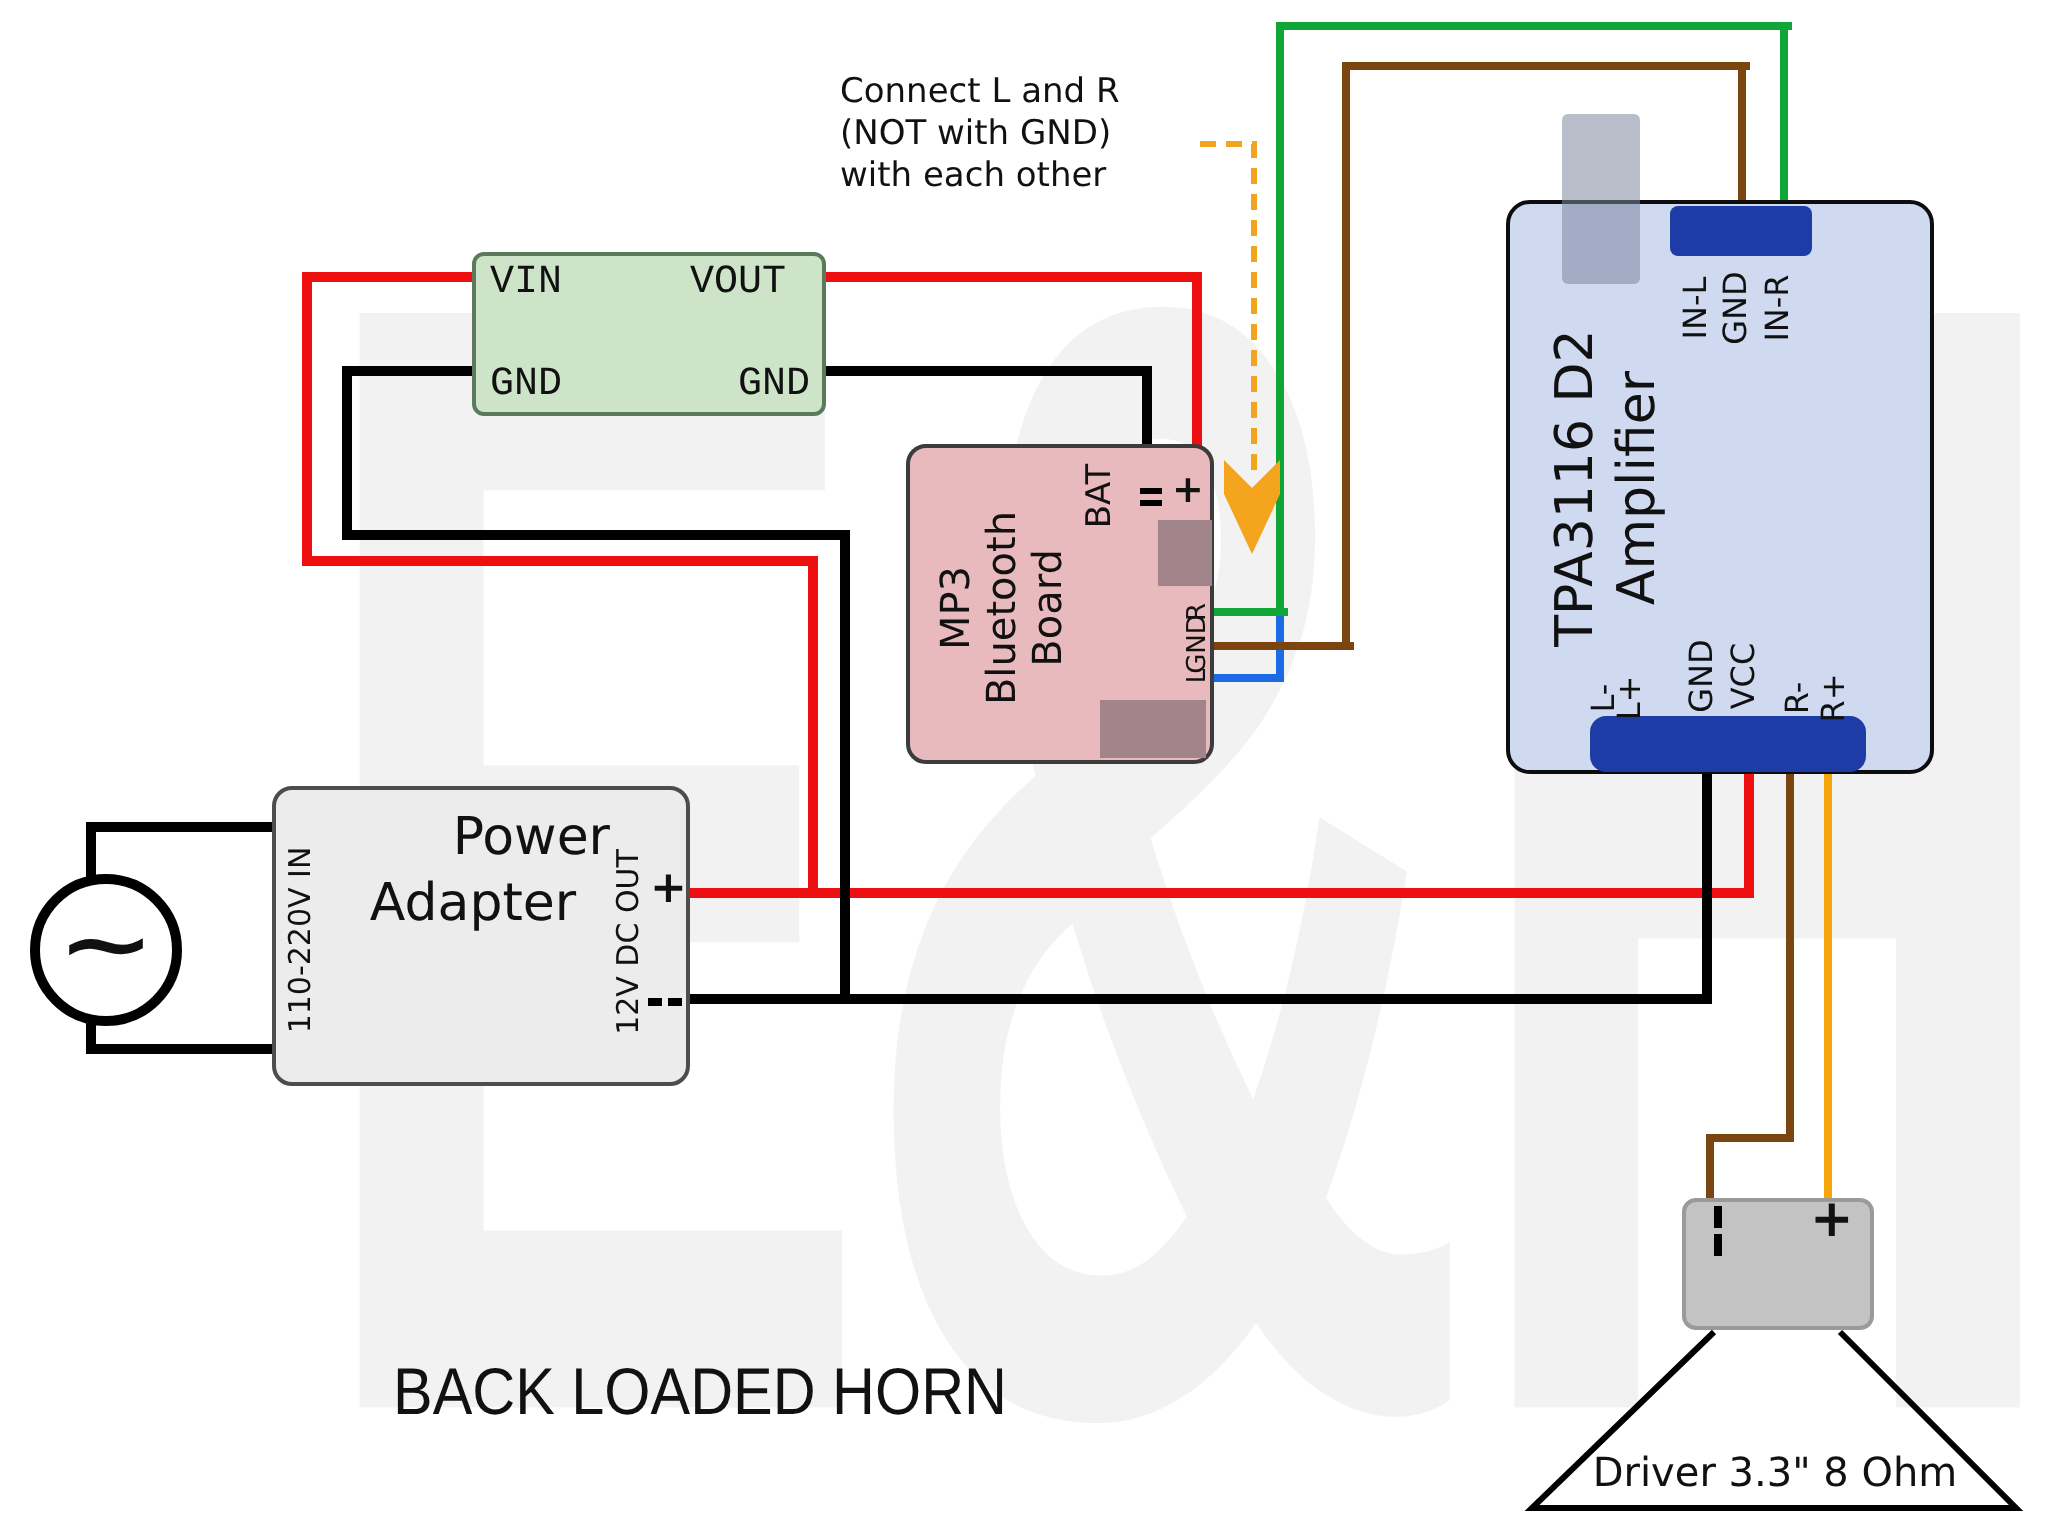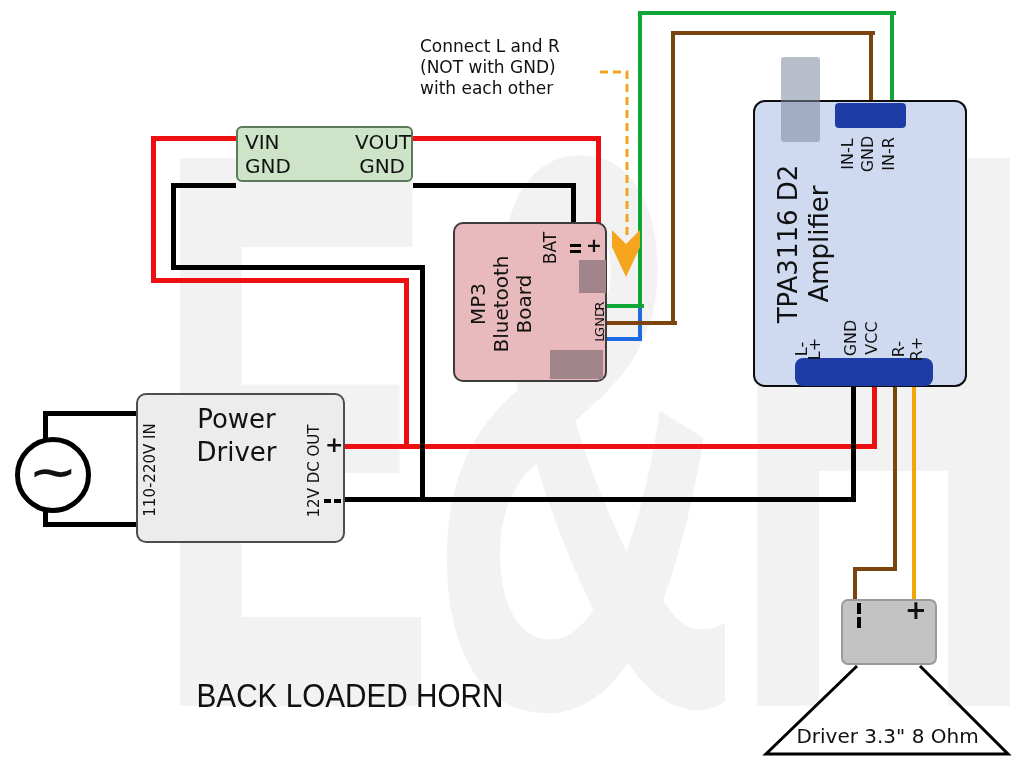--- a/index.html
+++ b/index.html
@@ -73,23 +73,23 @@
   <div class="wire w-brown" style="left:853px;top:567px;width:44px;height:4px;"></div>
   <div class="wire w-brown" style="left:853px;top:567px;width:4px;height:36px;"></div>
 
   <div class="wire w-orange" style="left:912px;top:387px;width:4px;height:215px;"></div>
 
   <svg class="overlay" width="1024" height="768">
     <path d="M600,72 L627,72 L627,240" fill="none" stroke="#f2a41c" stroke-width="3" stroke-dasharray="8,5"></path>
     <polygon points="612,230 626,244 640,230 640,247 626,277 612,247" fill="#f4a41d"></polygon>
   </svg>
 
-  <div class="box" style="left:236px;top:126px;width:177px;height:56px;background:#cde4c8;border:2px solid #5b7a5c;border-radius:6px;">
+  <div class="box" style="left:236px;top:126px;width:177px;height:82px;background:#cde4c8;border:2px solid #5b7a5c;border-radius:6px;font-family:Liberation Mono, monospace;">
     <div class="abs pinlbl" style="left:7px;top:2px;">VIN</div>
-    <div class="abs pinlbl" style="right:0;top:2px;">VOUT</div>
+    <div class="abs pinlbl" style="right:18px;top:2px;">VOUT</div>
     <div class="abs pinlbl" style="left:7px;bottom:2px;">GND</div>
     <div class="abs pinlbl" style="right:6px;bottom:2px;">GND</div>
   </div>
 
   <div class="box" style="left:453px;top:222px;width:154px;height:160px;background:#e9babd;border:2px solid #3c3c3c;border-radius:10px;">
     <div class="abs" style="left:124px;top:36px;width:27px;height:33px;background:#a2858b;"></div>
     <div class="abs" style="left:95px;top:126px;width:53px;height:29px;background:#a2858b;"></div>
     <div class="rot" style="left:46px;top:80px;font-size:20px;line-height:23px;text-align:center;">
       <span style="display:block;">MP3</span>
       <span style="display:block;">Bluetooth</span>
@@ -120,22 +120,22 @@
     <div class="rot" style="left:96px;top:236px;font-size:16px;line-height:1;">GND</div>
     <div class="rot" style="left:117px;top:236px;font-size:16px;line-height:1;">VCC</div>
     <div class="rot" style="left:144px;top:247px;font-size:16px;line-height:1;">R-</div>
     <div class="rot" style="left:162px;top:247px;font-size:16px;line-height:1;">R+</div>
   </div>
 
   <div class="abs" style="left:781px;top:57px;width:39px;height:85px;background:rgba(125,135,158,0.55);border-radius:3px;"></div>
 
   <div class="box" style="left:136px;top:393px;width:209px;height:150px;background:#ececec;border:2px solid #4d4d4d;border-radius:10px;">
     <div class="abs" style="left:30px;right:38px;top:8px;text-align:center;font-size:26px;line-height:33px;">
-      <span style="display:block;">Power</span>
-      <span style="display:block;">Driver</span>
+      <span style="display:block;text-align:right;">Power</span>
+      <span style="display:block;">Adapter</span>
     </div>
     <div class="rot" style="left:12px;top:75px;font-size:15px;">110-220V IN</div>
     <div class="rot" style="left:176px;top:76px;font-size:15px;">12V DC OUT</div>
     <div class="abs" style="left:187px;top:37px;font-size:22px;font-weight:bold;">+</div>
 
     <div class="minibar" style="left:186px;top:104px;width:7px;height:4px;"></div>
     <div class="minibar" style="left:196px;top:104px;width:7px;height:4px;"></div>
   </div>
 
   <div class="abs" style="left:15px;top:437px;width:66px;height:66px;border:5px solid #000;border-radius:50%;background:#fff;">

